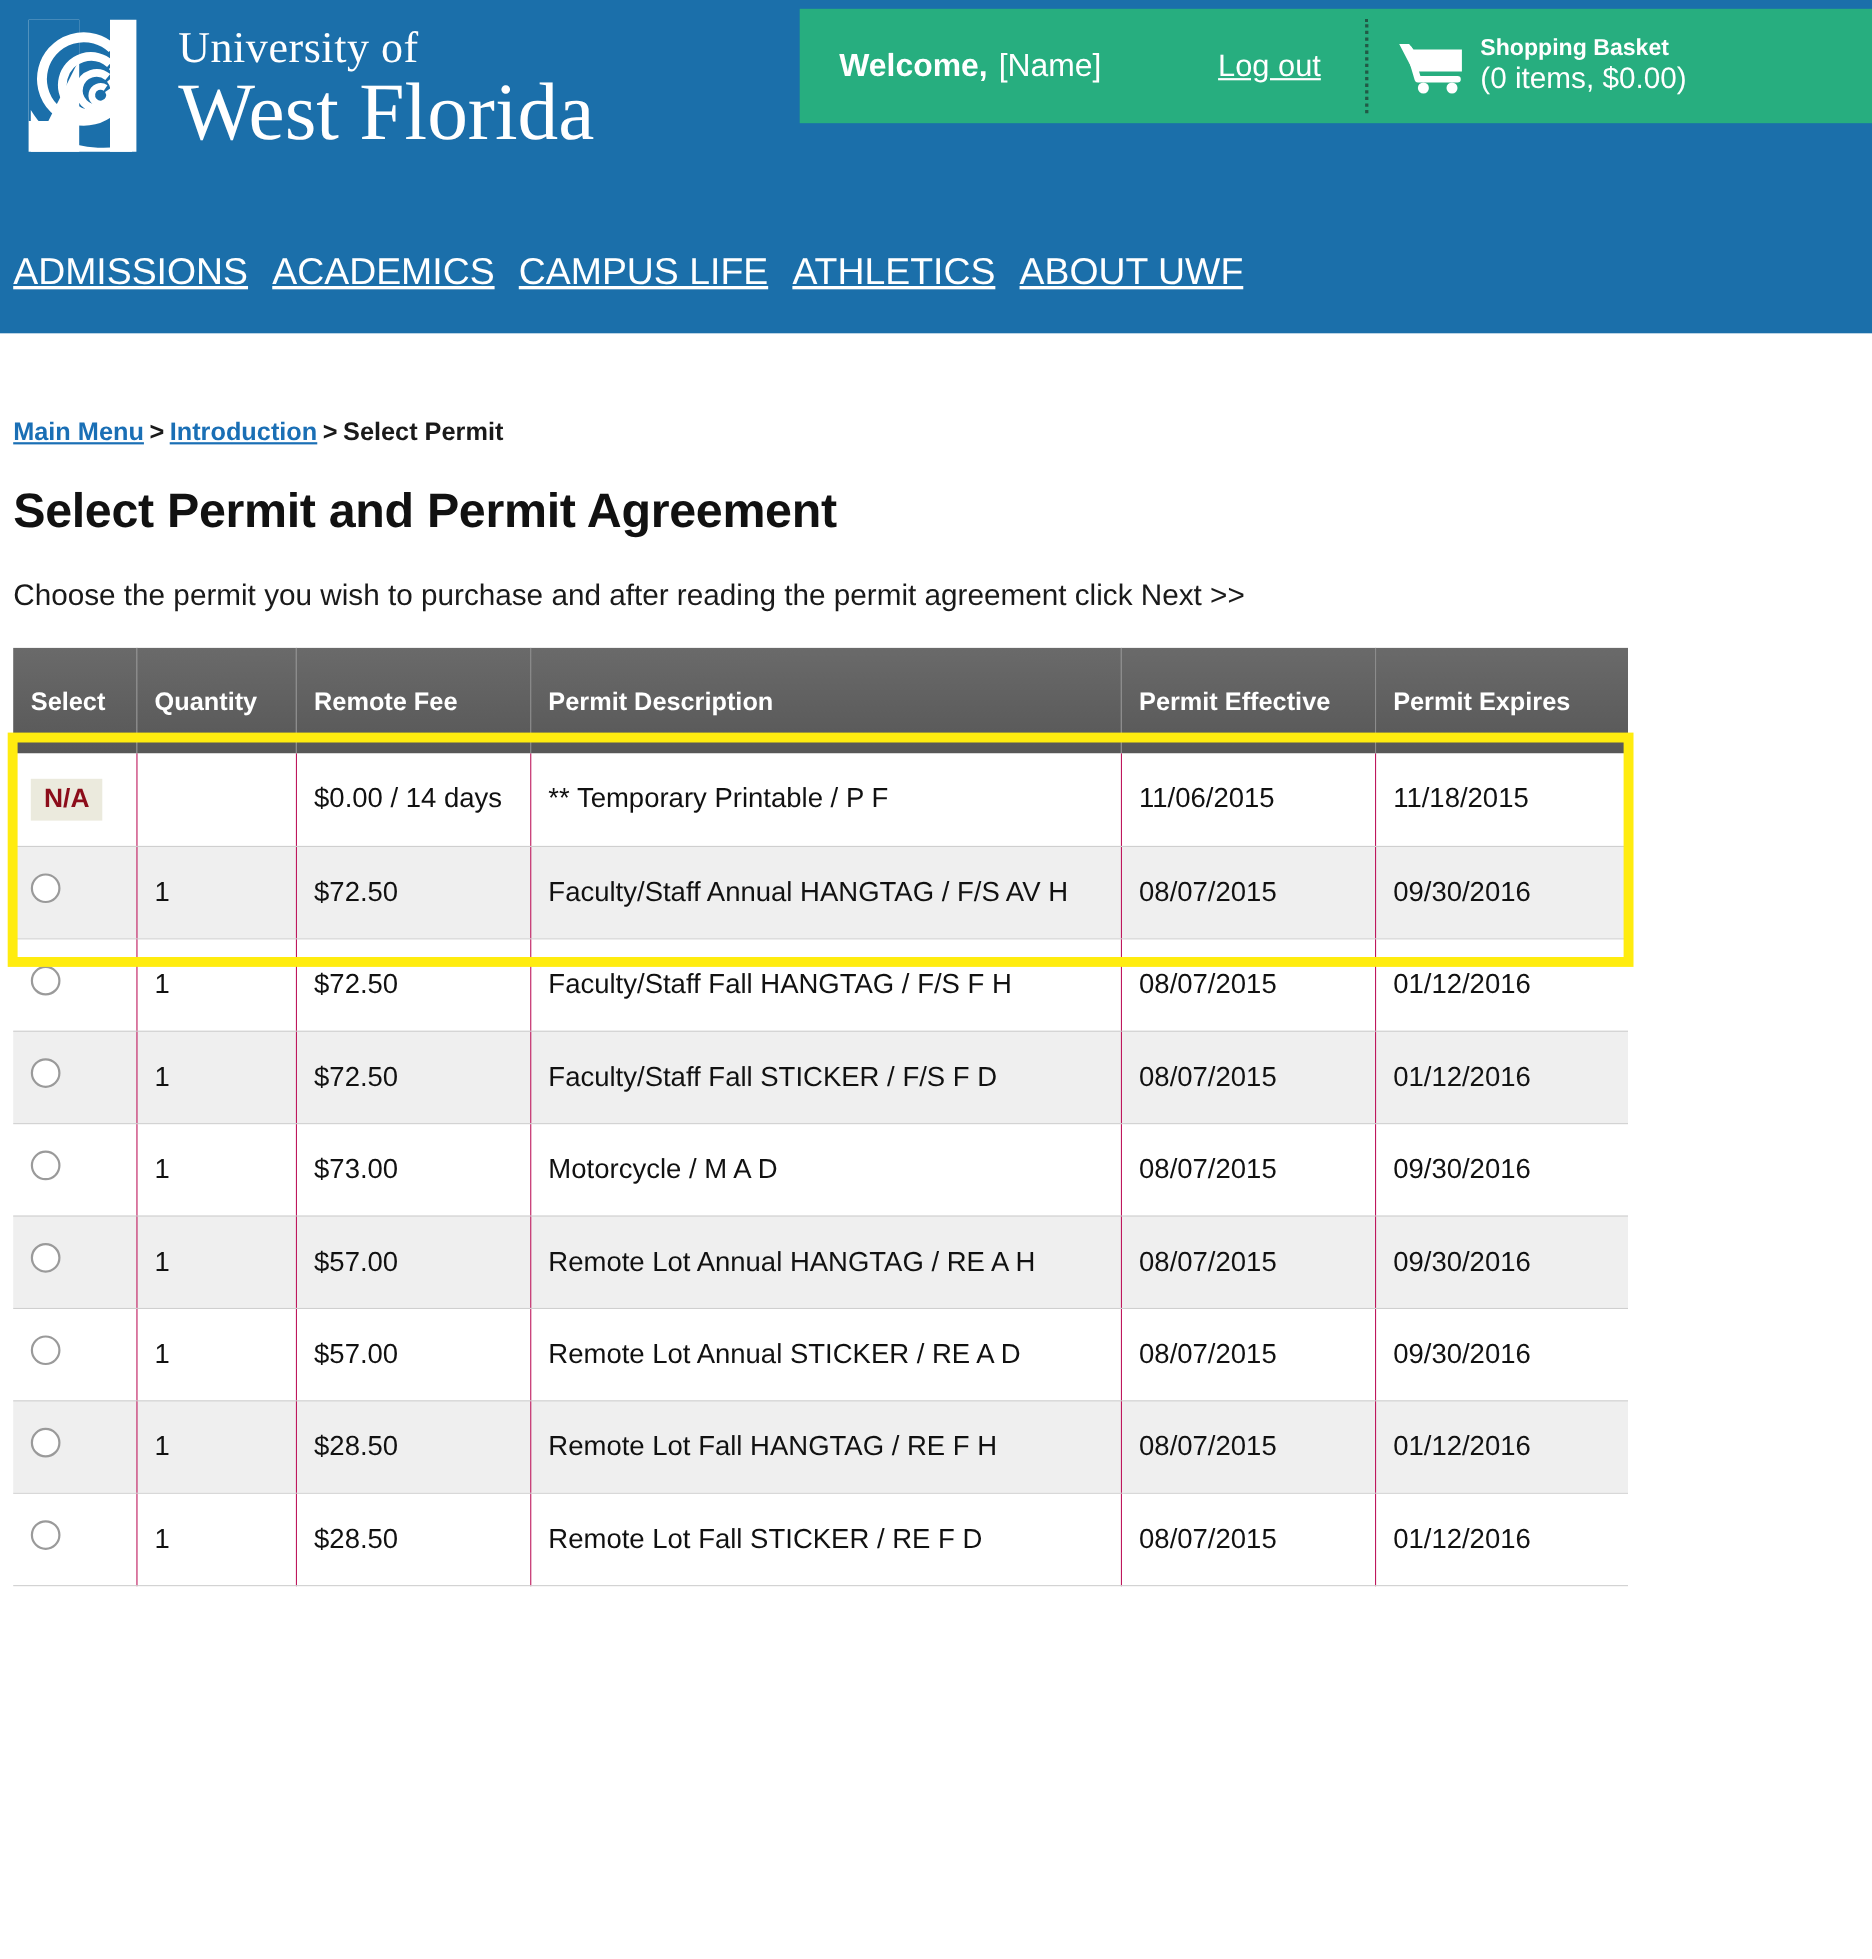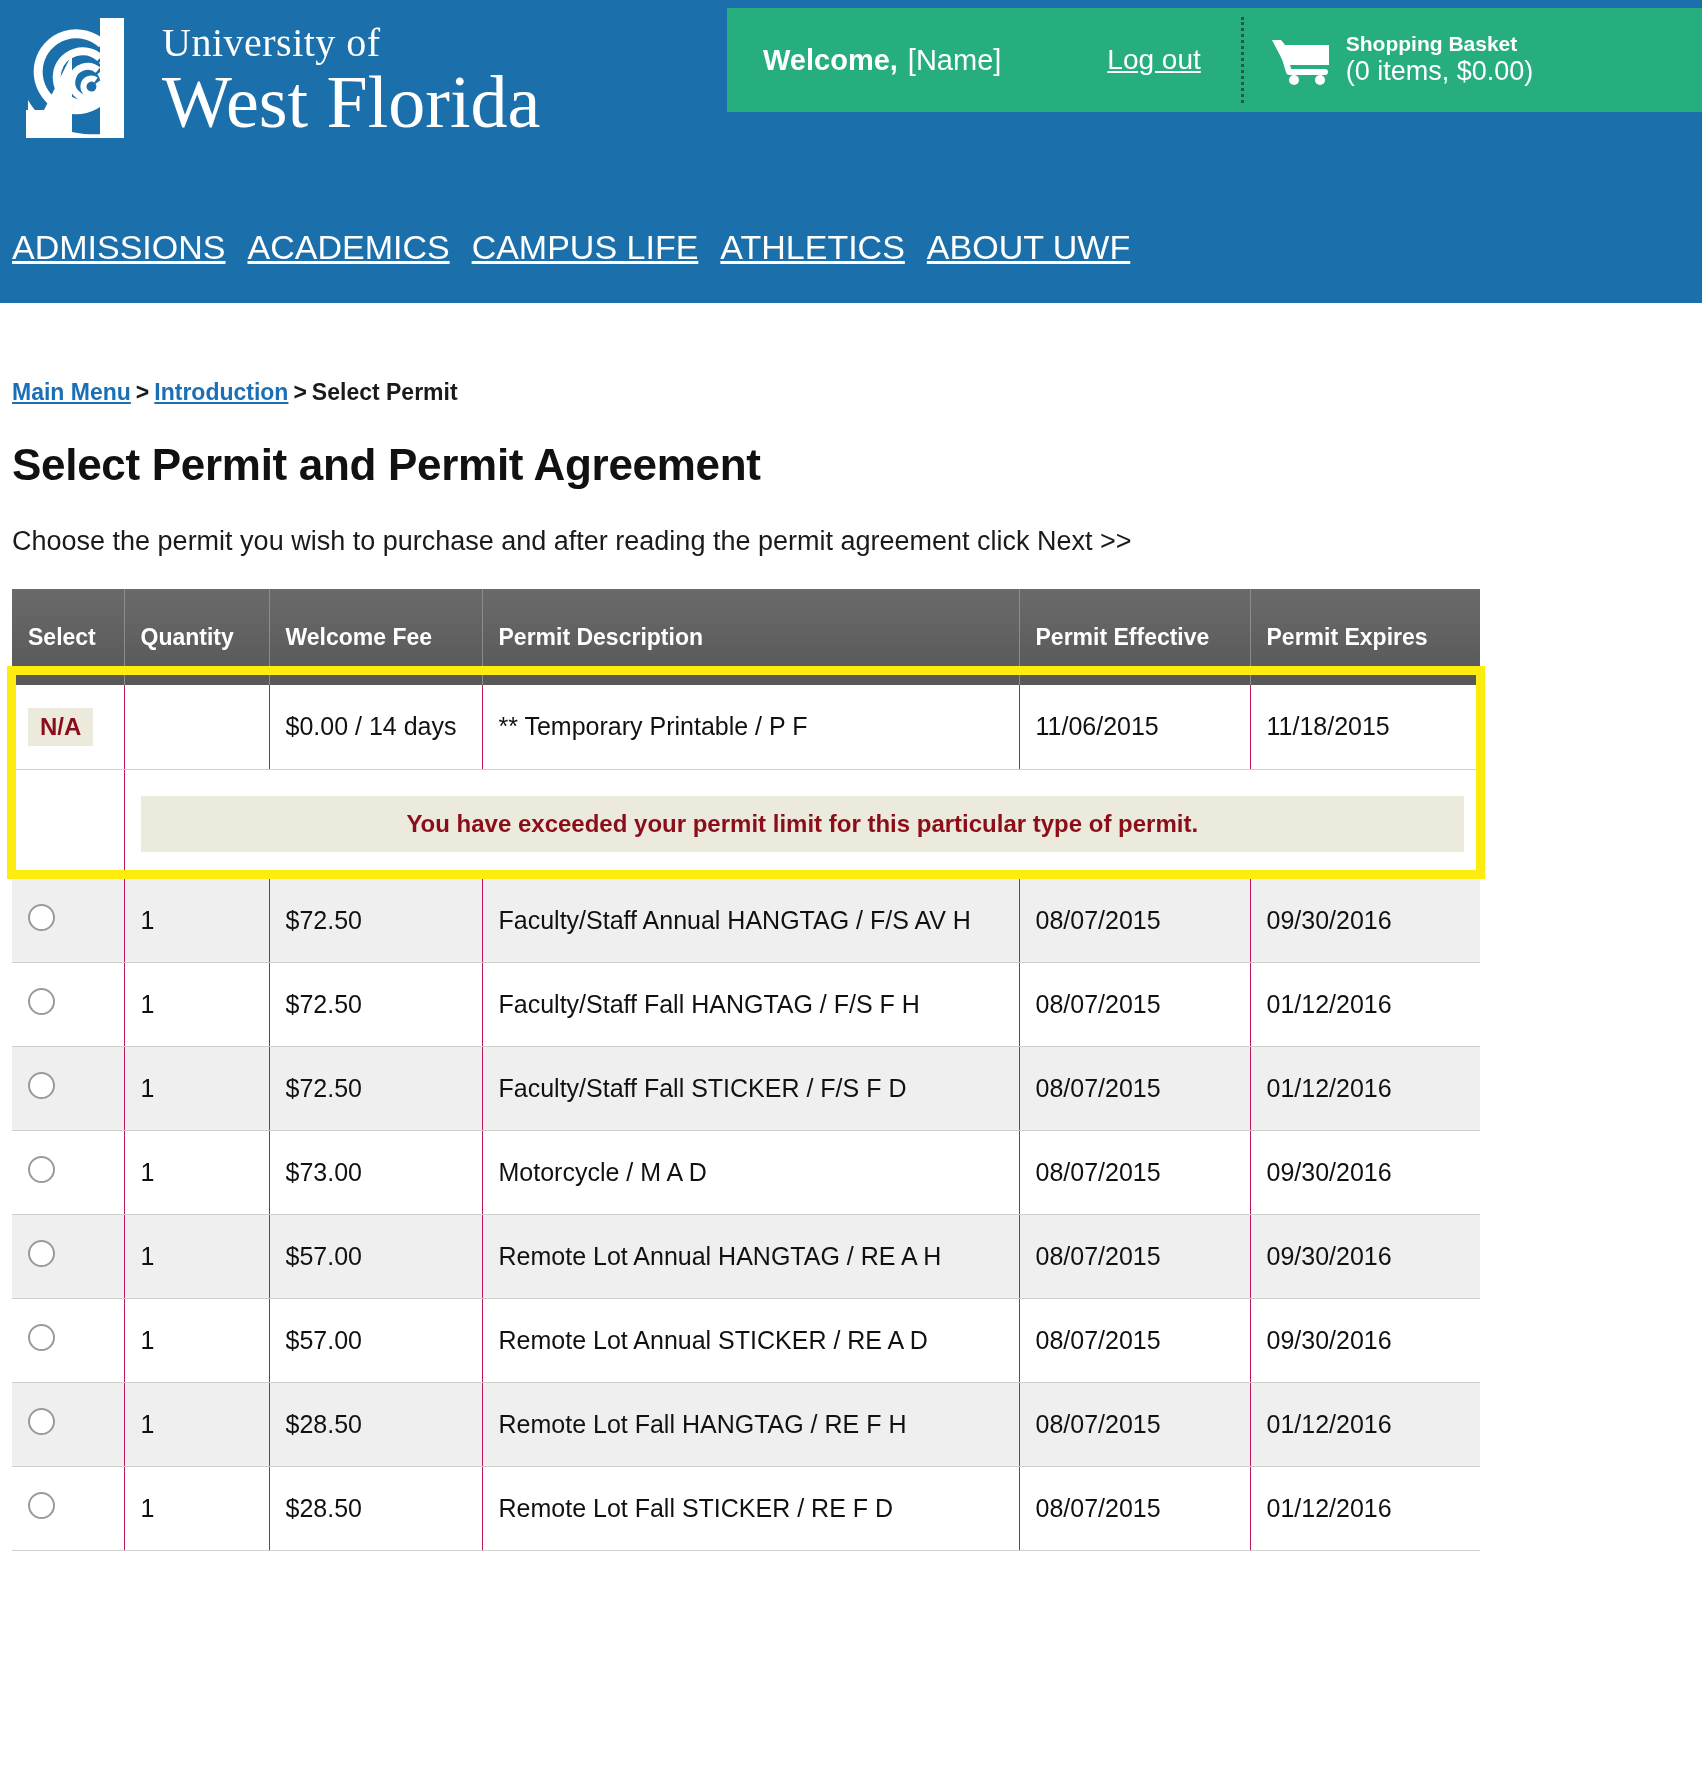--- a/index.html
+++ b/index.html
@@ -330,45 +330,39 @@
             <col class="c-qty">
             <col class="c-fee">
           <col class="c-desc">
             <col class="c-eff">
             <col class="c-exp">
         </colgroup>
         <thead>
           <tr>
             <th>Select</th>
             <th>Quantity</th>
-            <th>Welcome Fee</th>
+            <th>Remote Fee</th>
             <th>Permit Description</th>
             <th>Permit Effective</th>
             <th>Permit Expires</th>
           </tr>
         </thead>
         <tbody>
 
           <tr class="na-row">
             <td>
               <span class="na-badge">N/A</span>
             </td>
             <td></td>
             <td>$0.00 / 14 days</td>
             <td>** Temporary Printable / P F</td>
             <td>11/06/2015</td>
             <td>11/18/2015</td>
           </tr>
 
-          <tr class="warn-row">
-            <td></td>
-            <td colspan="5">
-              <div class="warn-banner">You have exceeded your permit limit for this particular type of permit.</div>
-            </td>
-          </tr>
 
           <tr class="row-alt">
             <td><span class="radio"></span></td>
             <td>1</td>
             <td>$72.50</td>
             <td>Faculty/Staff Annual HANGTAG / F/S AV H</td>
             <td>08/07/2015</td>
             <td>09/30/2016</td>
           </tr>
 

